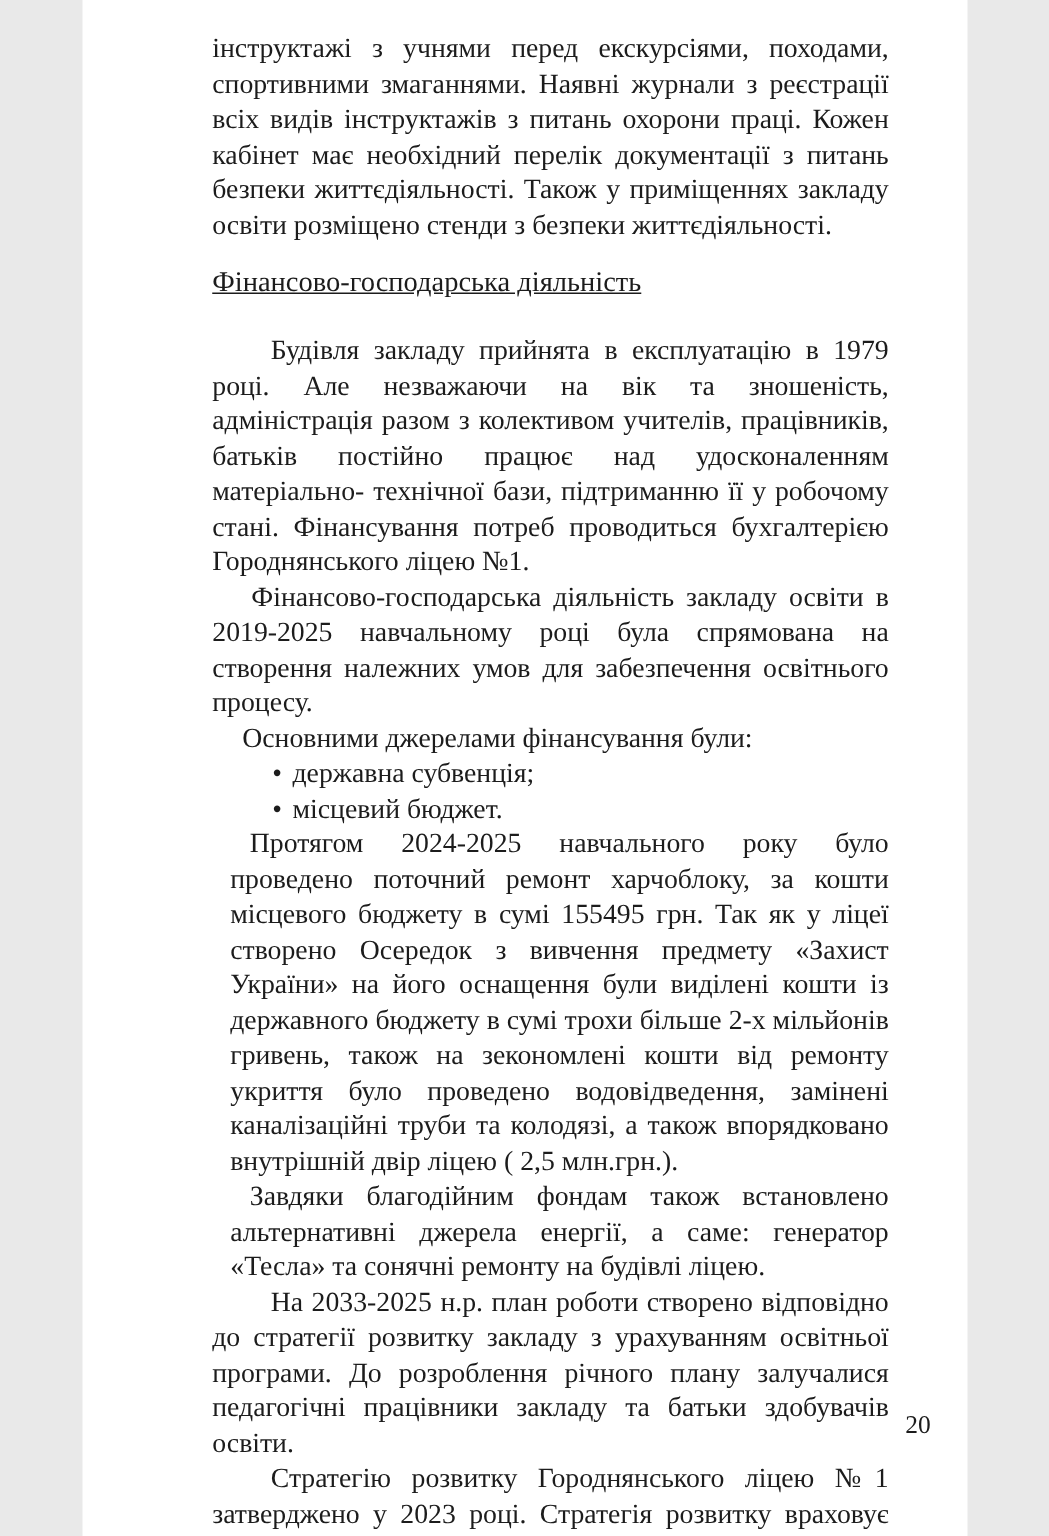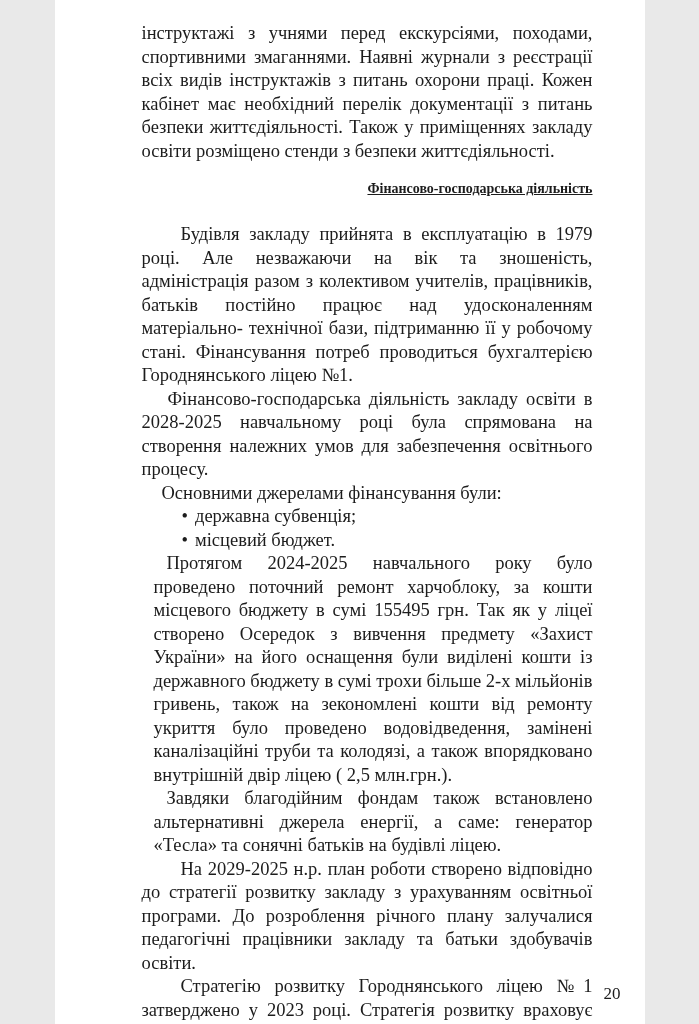--- a/index.html
+++ b/index.html
@@ -19,65 +19,65 @@
   }
   .para {
     text-align: justify;
   }
   .justify-last { text-align-last: justify; }
   .indent-xl { text-indent: 39px; }
   .indent-md { text-indent: 26px; }
   .indent-sm { text-indent: 20px; }
   .indent-xs { text-indent: 13px; margin-left: 12px; }
   .heading {
-    text-align: right;
-    font-weight: bold;
-    font-size: 14px;
+    text-align: left;
+    font-weight: normal;
+    font-size: 19px;
     line-height: 24px;
   }
   .heading .underlined { text-decoration: underline; }
   .h-finance    { margin: 14px 0 22px 0; }
   .h-management { margin: 46px 0 30px 0; }
   .bullet-row {
     padding-left: 40px;
     text-align: left;
   }
   .bullet-row .bullet { margin-right: 7px; }
   .page-number {
     position: absolute;
-    top: 984px;
+    top: 940px;
     right: 24px;
     font-size: 17px;
     line-height: 20px;
   }
 </style>
 </head>
 <body>
 
 <div class="page">
 
   <p class="para">інструктажі з учнями перед екскурсіями, походами, спортивними змаганнями. Наявні журнали з реєстрації всіх видів інструктажів з питань охорони праці. Кожен кабінет має необхідний перелік документації з питань безпеки життєдіяльності. Також у приміщеннях закладу освіти розміщено стенди з безпеки життєдіяльності.</p>
 
 
   <h2 class="heading h-finance"><span class="underlined">Фінансово-господарська діяльність</span></h2>
 
   <p class="para indent-xl">Будівля закладу прийнята в експлуатацію в 1979 році.  Але незважаючи на вік та зношеність, адміністрація разом з колективом учителів, працівників, батьків постійно працює над удосконаленням матеріально- технічної бази, підтриманню її у робочому стані. Фінансування потреб проводиться бухгалтерією Городнянського ліцею №1.</p>
 
-  <p class="para indent-md">Фінансово-господарська діяльність закладу освіти в 2028-2025 навчальному році була спрямована на створення належних умов для забезпечення освітнього процесу.</p>
+  <p class="para indent-md">Фінансово-господарська діяльність закладу освіти в 2019-2025 навчальному році була спрямована на створення належних умов для забезпечення освітнього процесу.</p>
 
   <p class="para indent-sm">Основними джерелами фінансування були:</p>
 
   <div class="bullet-row"><span class="bullet">•</span><span>державна субвенція;</span></div>
 
   <div class="bullet-row"><span class="bullet">•</span><span>місцевий бюджет.</span></div>
 
   <p class="para indent-xs">Протягом 2024-2025 навчального року було проведено поточний ремонт харчоблоку, за кошти місцевого бюджету в сумі 155495 грн. Так як у ліцеї створено Осередок з вивчення предмету «Захист України» на його оснащення були виділені кошти із державного бюджету в сумі трохи більше 2-х мільйонів гривень, також на зекономлені кошти від ремонту укриття було проведено водовідведення, замінені каналізаційні труби та колодязі, а також впорядковано внутрішній двір ліцею ( 2,5 млн.грн.).</p>
 
-  <p class="para indent-xs">Завдяки благодійним фондам також встановлено альтернативні джерела енергії, а саме: генератор «Тесла» та сонячні батьків на будівлі ліцею.</p>
+  <p class="para indent-xs">Завдяки благодійним фондам також встановлено альтернативні джерела енергії, а саме: генератор «Тесла» та сонячні ремонту на будівлі ліцею.</p>
 
 
-  <p class="para indent-xl">На 2029-2025 н.р. план роботи створено відповідно до стратегії розвитку закладу з урахуванням освітньої програми. До розроблення річного плану залучалися педагогічні працівники закладу та батьки здобувачів освіти.</p>
+  <p class="para indent-xl">На 2033-2025 н.р. план роботи створено відповідно до стратегії розвитку закладу з урахуванням освітньої програми. До розроблення річного плану залучалися педагогічні працівники закладу та батьки здобувачів освіти.</p>
 
   <p class="para indent-xl justify-last">Стратегію розвитку Городнянського ліцею №1 затверджено у 2023 році. Стратегія розвитку враховує специфіку та умови діяльності закладу, включає завдання щодо створення рівного доступу для здобуття якісної освіти, формування ключових компетентностей; створення сучасної</p>
 
   <div class="page-number">20</div>
 
 </div>
 
 </body></html>

